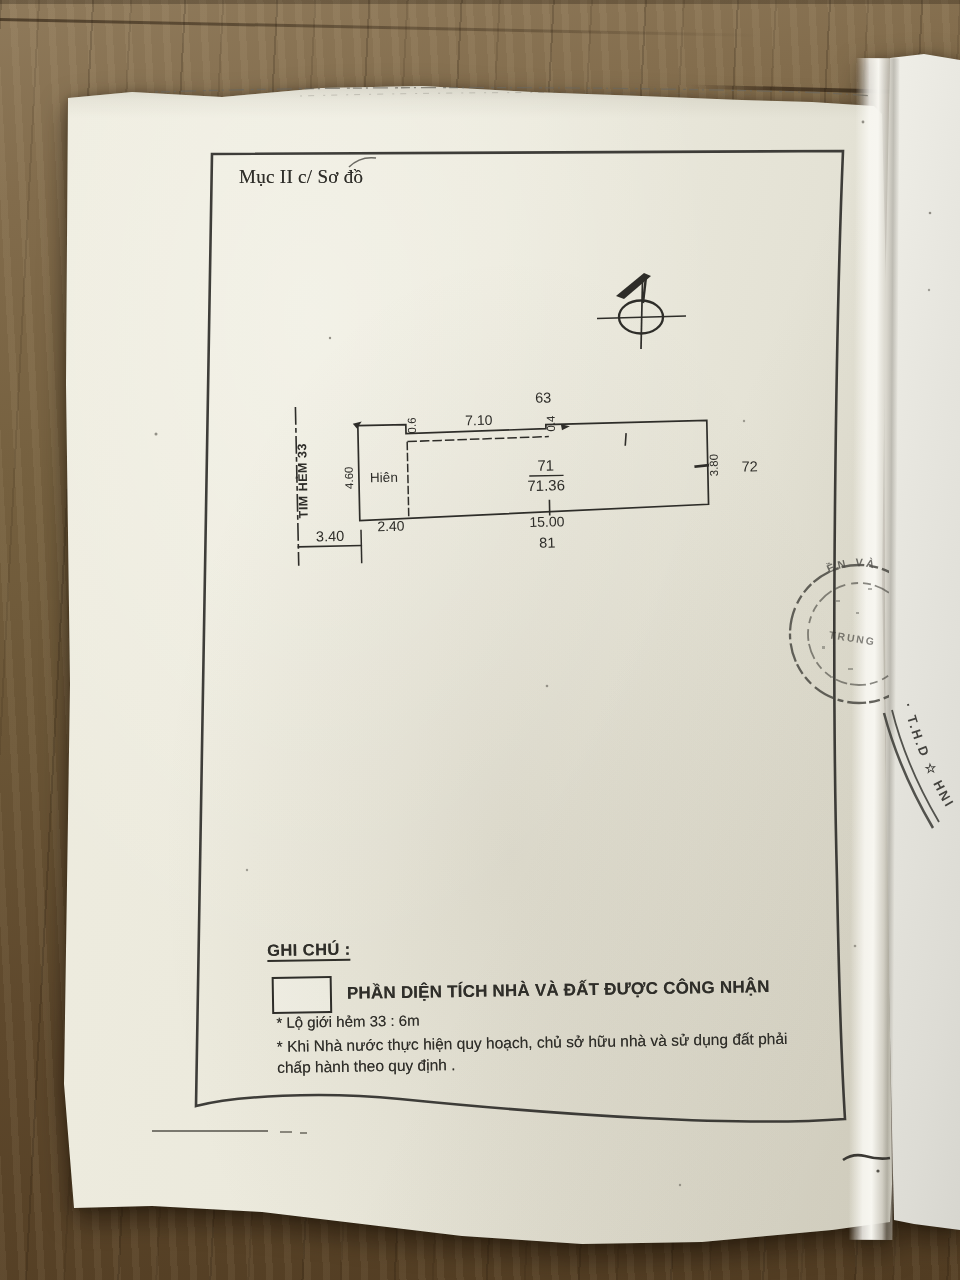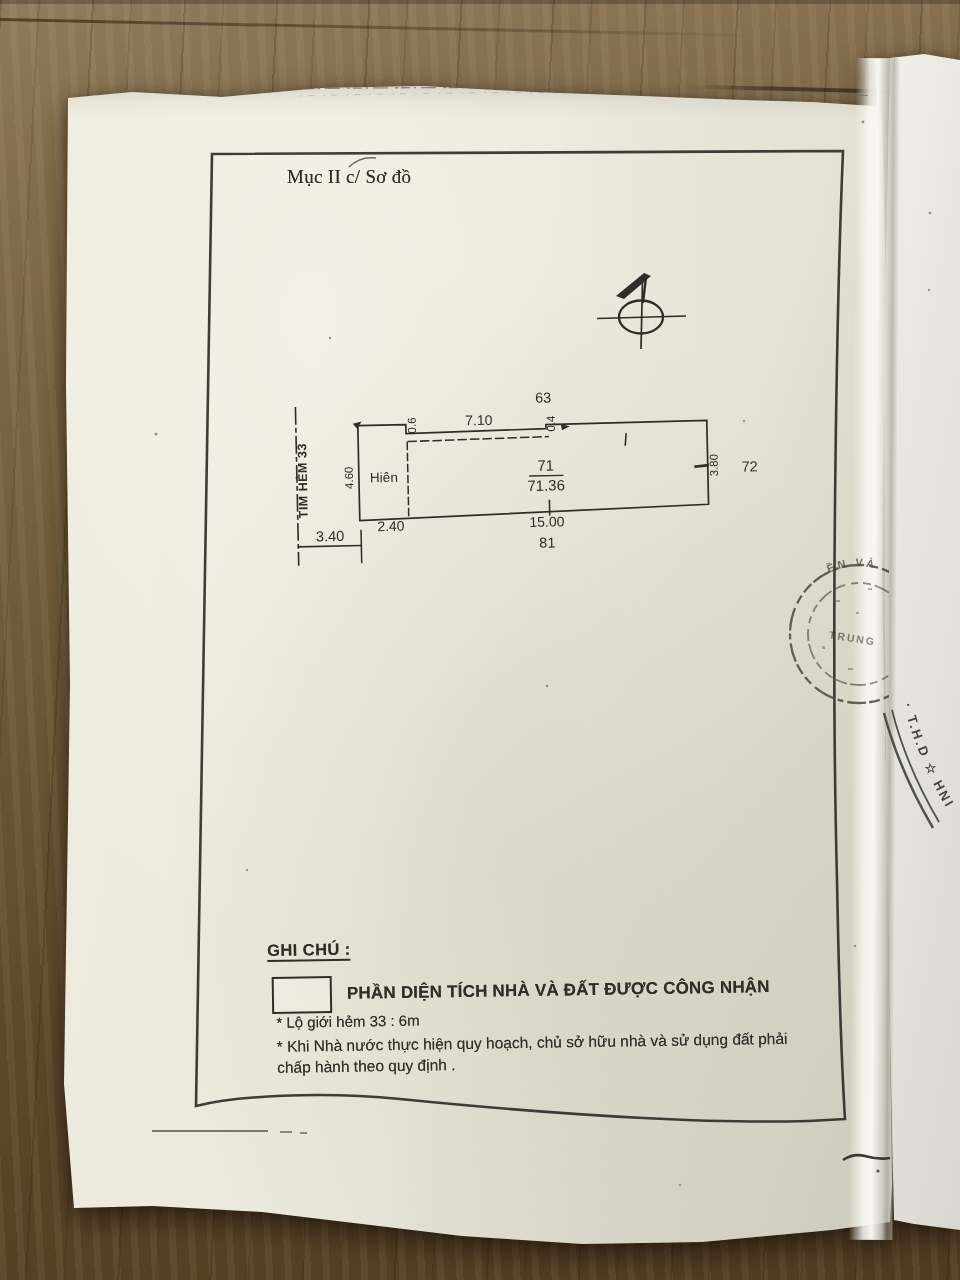--- a/index.html
+++ b/index.html
@@ -34,21 +34,21 @@
   .fold-strip{position:absolute;left:852px;top:58px;width:44px;height:1182px;transform:rotate(0.35deg);
     background:linear-gradient(90deg, rgba(200,197,186,0) 0%, rgba(250,249,244,0.85) 32%, #f7f6f0 52%, rgba(210,207,197,0.85) 76%, rgba(152,149,139,0.55) 87%, rgba(225,223,215,0.45) 100%);}
 
   
   svg.ink{position:absolute;inset:0;}
   text{fill:#2e2d29;}
   .dimtxt{font-family:"Liberation Sans",sans-serif;}
 
   
   .ink-text{position:absolute;color:#2f2e29;text-shadow:0 0 0.5px rgba(46,45,41,0.65);}
-  .hdr{left:239px;top:166px;font-family:"Liberation Serif",serif;font-size:19px;letter-spacing:0.3px;margin-left:48px;}
+  .hdr{left:239px;top:166px;font-family:"Liberation Serif",serif;font-size:19px;letter-spacing:0.3px;}
   .tilt{position:absolute;inset:0;transform:rotate(-0.9deg);transform-origin:270px 1000px;}
   .ghichu{left:268px;top:941px;font-size:16.5px;font-weight:bold;letter-spacing:0.4px;}
   .ghichu .ul{border-bottom:2px solid #2f2e29;padding-bottom:1px;}
   .swatch{position:absolute;left:272px;top:977px;width:56px;height:33px;border:2.2px solid #2e2d29;background:rgba(255,255,253,0.25);}
   .legend-title{left:347px;top:985px;font-size:17px;font-weight:bold;letter-spacing:0.2px;}
   .note1{left:276px;top:1014px;font-size:15px;}
   .note2a{left:276px;top:1038px;font-size:15.5px;}
   .note2b{left:276px;top:1059px;font-size:15.5px;}
 </style>
 </head>

